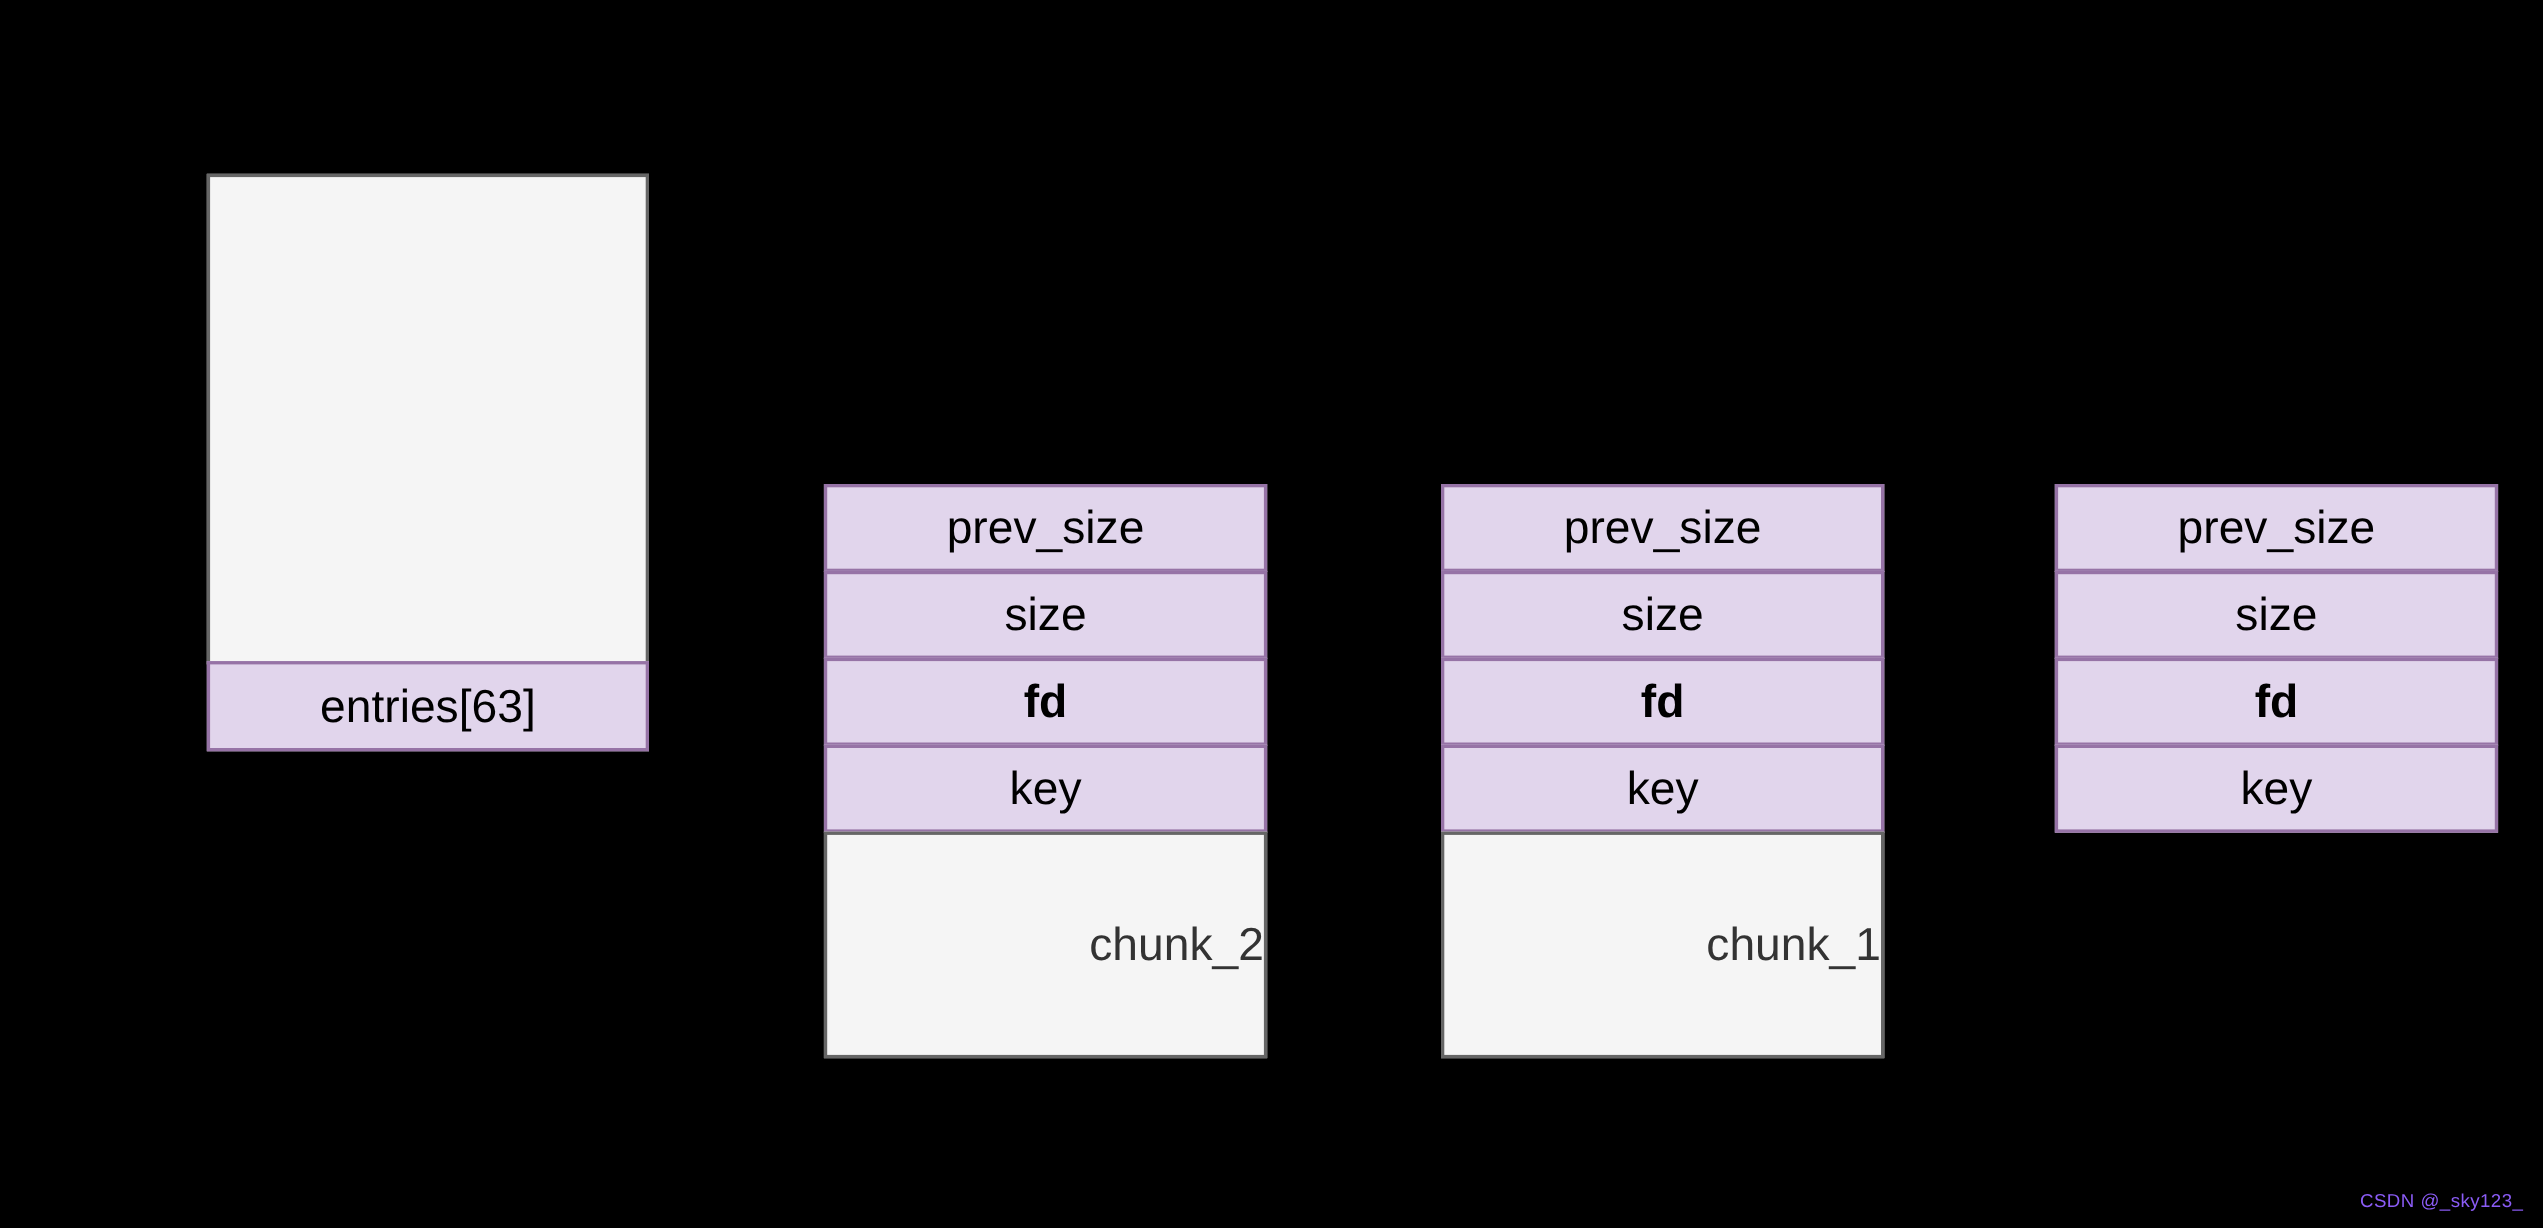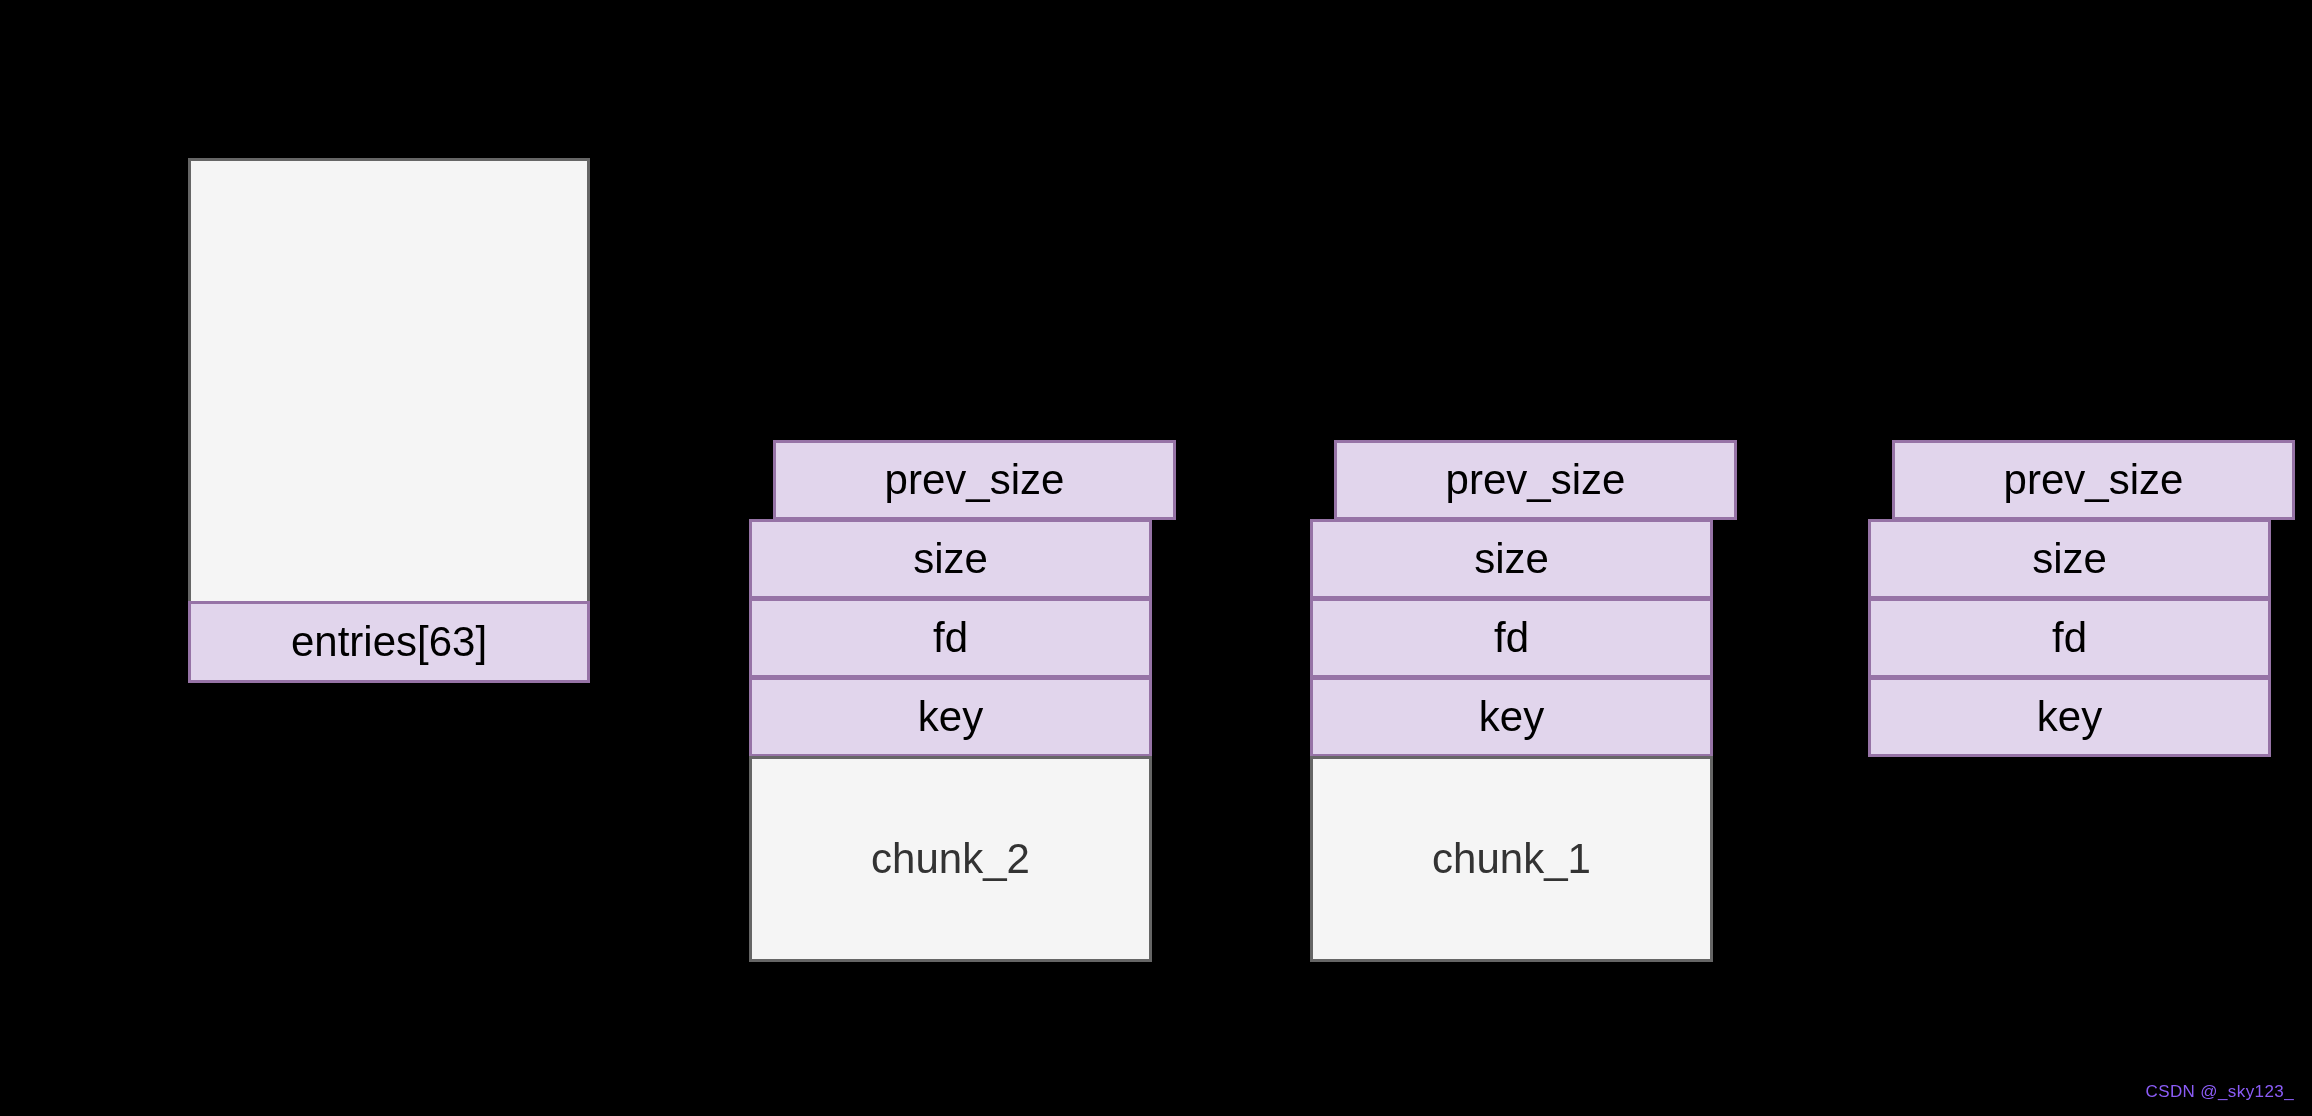--- a/index.html
+++ b/index.html
@@ -17,21 +17,21 @@
     font-family: "Liberation Sans", "DejaVu Sans", sans-serif;
   }
 
   
   .cell-plain {
     background: #f5f5f5;
     border: 3px solid #666666;
     box-sizing: border-box;
     display: flex;
     align-items: center;
-    justify-content: center;
+    justify-content: flex-end;
     color: #333333;
     font-size: 42px;
     line-height: 1;
     white-space: nowrap;
   }
 
   
   .cell-purple {
     background: #e1d5ec;
     border: 3px solid #9673a6;
@@ -74,23 +74,23 @@
     top: 440px;
     width: 403px;
     height: 522px;
   }
   .chunk .field {
     position: absolute;
     left: 0;
     width: 403px;
     height: 80px;
   }
-  .chunk .field.f0 { top: 0px; margin-left: 24px; }
+  .chunk .field.f0 { top: 0px; }
   .chunk .field.f1 { top: 79px; text-align: center; }
-  .chunk .field.f2 { top: 158px; }
+  .chunk .field.f2 { top: 158px; font-weight: bold; }
   .chunk .field.f3 { top: 237px; justify-content: center; }
   .chunk .body {
     position: absolute;
     left: 0;
     top: 316px;
     width: 403px;
     height: 206px;
   }
 
   #chunk-2 { left: 749px; }

